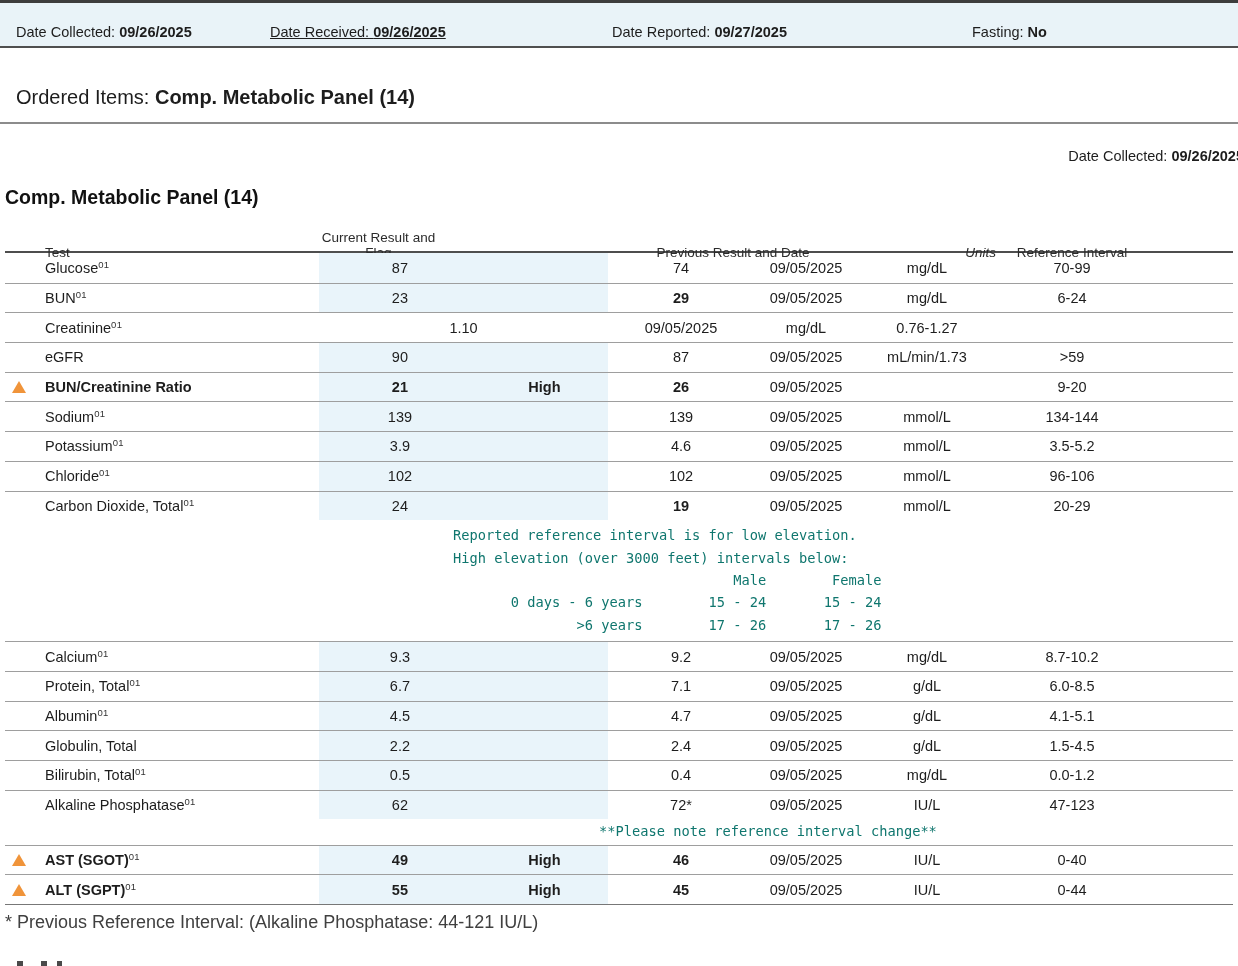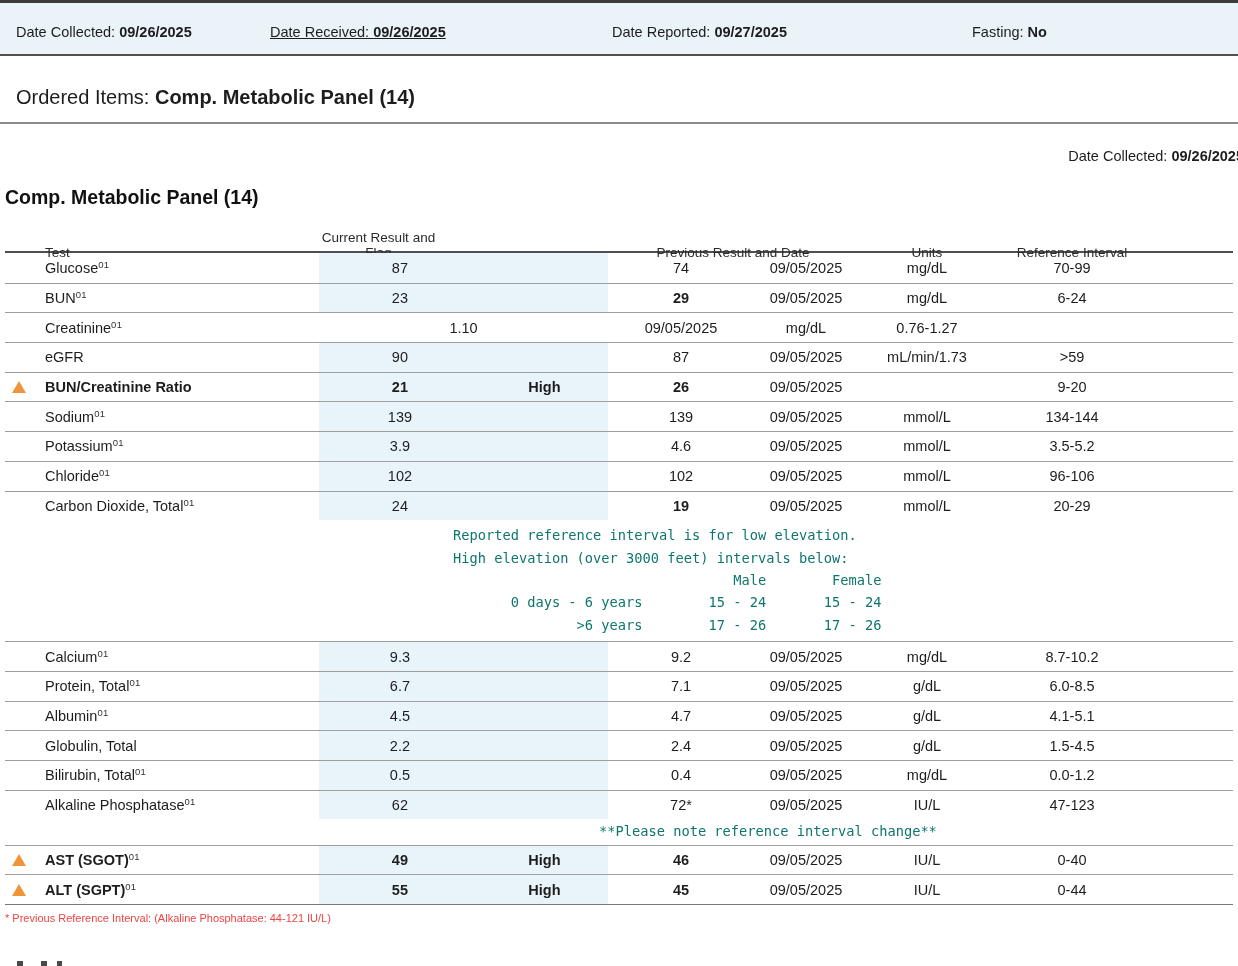--- a/index.html
+++ b/index.html
@@ -4,21 +4,21 @@
 <style>
   * { box-sizing: border-box; }
   html,body { margin:0; padding:0; }
   body {
     width:1238px; height:966px; position:relative; overflow:hidden;
     background:#ffffff; color:#1d1d1d;
     font-family:"Liberation Sans", sans-serif;
   }
   
   .meta-bar {
-    position:absolute; top:0; left:0; width:1238px; height:56px;
+    position:absolute; top:0; left:0; width:1238px; height:48px;
     background:#e9f3f8; border-top:3px solid #3d3d3d; border-bottom:2px solid #4f4f4f;
   }
   .meta-item { position:absolute; top:21px; font-size:14.5px; white-space:nowrap; }
   .meta-item b { font-weight:700; }
   .mi-0 { left:16px; } .mi-1 { left:270px;text-decoration:underline; } .mi-2 { left:612px; } .mi-3 { left:972px; }
 
   
   .ordered { position:absolute; top:86px; left:16px; font-size:20px; white-space:nowrap; }
   .ordered b { font-weight:700; }
   .rule-2 { position:absolute; top:122px; left:0; width:1238px; height:2px; background:#8c8c8c; }
@@ -34,21 +34,21 @@
   .rtable { position:absolute; top:230px; left:5px; width:1228px; border-bottom:1.5px solid #777; }
   .grid-row {
     display:grid;
     grid-template-columns:33px 281px 289px 146px 104px 138px 152px 1fr;
     align-items:center;
   }
   .thead { height:23px; border-bottom:2.5px solid #4e4e4e; font-size:13.5px; color:#2b2b2b; align-items:end; padding-bottom:5px; }
   .thead .h-test { padding-left:7px; grid-column:2; }
   .thead .h-current { grid-column:3; text-align:center; padding-right:170px; }
   .thead .h-previous { grid-column:4 / 6; text-align:center; }
-  .thead .h-units { grid-column:6; text-align:center; }
+  .thead .h-units { grid-column:6; text-align:right;font-style:italic; }
   .thead .h-reference { grid-column:7; text-align:center; }
 
   .row { height:29.7px; font-size:14.5px; }
   .row + .row, .note + .row { border-top:1px solid #9e9e9e; }
 
   .cell-flag { padding-left:7px; }
   .flag-icon {
     width:0; height:0; display:none;
     border-left:7px solid transparent; border-right:7px solid transparent;
     border-bottom:12px solid #f0943a;
@@ -71,21 +71,21 @@
   
   .note {
     font-family:"DejaVu Sans Mono", monospace;
     font-size:13.7px; line-height:22.4px; color:#0f766e;
     white-space:pre; margin:0;
   }
   .note-a { padding:4px 0 5px 448px; }
   .note-b { padding:1px 0 2px 594px; }
 
   
-  .footnote { position:absolute; top:912px; left:5px; font-size:11px; color:#ef4444; }
+  .footnote { position:absolute; top:912px; left:5px; font-size:18px; color:#404040; }
 
   
   .frag { position:absolute; top:961px; height:6px; background:#4a4a4a; }
   .frag-0 { left:17px; width:6px; } .frag-1 { left:41px; width:6px; } .frag-2 { left:57px; width:5px; }
 </style>
 </head>
 <body>
 
 <div class="meta-bar">
   <span class="meta-item mi-0"><span>Date Collected: </span><b>09/26/2025</b></span>

